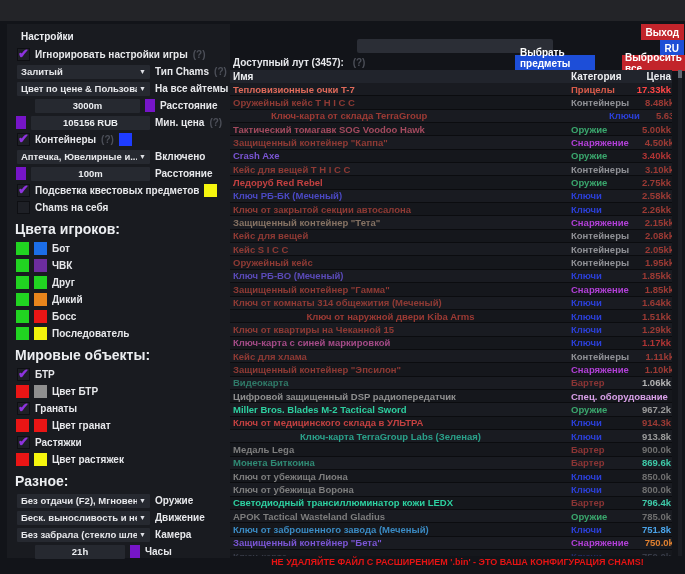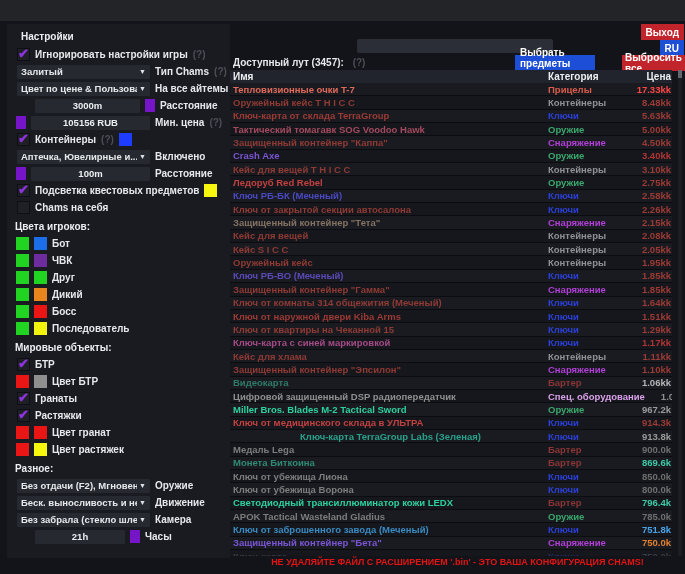--- a/index.html
+++ b/index.html
@@ -3,21 +3,21 @@
 <meta charset="utf-8">
 <style>
   * { margin:0; padding:0; box-sizing:border-box; }
   html,body { width:685px; height:574px; overflow:hidden; background:#121419;
     font-family:"Liberation Sans", sans-serif; font-weight:bold; color:#e7e8eb; }
   .topstrip { position:absolute; left:0; top:0; width:685px; height:21px; background:#232428; }
 
   
   .sidebar { position:absolute; left:7px; top:24px; width:223px; bottom:16px; background:#191b20; }
   .stitle { font-size:10px; padding:7px 0 4px 14px; color:#eceef1; }
-  .sect { font-size:10px; padding:5px 0 3px 8px; color:#eceef1; }
+  .sect { font-size:14px; padding:5px 0 3px 8px; color:#eceef1; }
   .srow { display:flex; align-items:center; height:17px; padding-left:10px; gap:5px; }
   .srow.indent { padding-left:28px; }
   .srow.sw-row { padding-left:9px; }
   .cb { width:13px; height:13px; background:#1e2026; border:1px solid #0e0f13; position:relative; flex:none; }
   .cb.on::after { content:"✔"; color:#8d33dd; font-size:13px; position:absolute; left:0; top:-3px; }
   .dd { width:133px; height:14px; background:#262930; border-radius:1px; display:flex; align-items:center;
         justify-content:space-between; padding:0 4px; flex:none; overflow:hidden; }
   .dd .val { font-size:9.5px; white-space:nowrap; overflow:hidden; }
   .dd .arrow { font-size:7px; flex:none; margin-left:2px; color:#dfe1e6; }
   .inp { height:14px; background:#262930; border-radius:1px; display:flex; align-items:center;
@@ -40,21 +40,21 @@
   .loot-header { position:absolute; left:233px; top:57px; font-size:10px; }
   .loot-header .help { margin-left:6px; }
 
   
   .table { position:absolute; left:230px; top:70px; width:442px; height:486px; overflow:hidden; }
   .thead { display:flex; height:13px; background:#21242c; align-items:center; font-size:10px; color:#eceef1; }
   .tbody { height:473px; overflow:hidden; }
   .trow { display:flex; height:13.35px; align-items:center; background:#15171c; border-bottom:1px solid #0b0c0f; font-size:9.5px; }
   .trow.alt { background:#191b21; }
   .c-name { width:318px; flex:none; padding-left:3px; white-space:nowrap; overflow:hidden; }
-  .c-cat { flex:1; white-space:nowrap; overflow:visible; }
+  .c-cat { flex:1; white-space:nowrap; overflow:visible;margin-left:23px; }
   .c-price { width:46px; flex:none; text-align:right; padding-right:1px; white-space:nowrap; }
   .scrollbar { position:absolute; right:3px; top:70px; width:4px; height:486px; background:#1b1d23; }
   .scroll-thumb { width:4px; height:8px; background:#62666f; }
 
   .footer-warning { position:absolute; left:230px; right:0; top:557px; text-align:center;
                     font-size:9px; color:#e51414; }
 </style>
 </head>
 <body>
 
@@ -173,28 +173,28 @@
       </div>
       <div class="srow sw-row">
         <span class="sw2" style="background: rgb(234, 21, 21);"></span>
         <span class="sw2" style="background: rgb(143, 143, 143);"></span>
         <span class="lbl">Цвет БТР</span>
       </div>
       <div class="srow">
         <span class="cb on"></span>
         <span class="lbl">Гранаты</span>
       </div>
+      <div class="srow sw-row">
+        <span class="sw2" style="background: rgb(234, 21, 21);"></span>
+        <span class="sw2" style="background: rgb(234, 21, 21);"></span>
+        <span class="lbl">Цвет гранат</span>
+      </div>
       <div class="srow">
         <span class="cb on"></span>
         <span class="lbl">Растяжки</span>
-      </div>
-      <div class="srow sw-row">
-        <span class="sw2" style="background: rgb(234, 21, 21);"></span>
-        <span class="sw2" style="background: rgb(234, 21, 21);"></span>
-        <span class="lbl">Цвет гранат</span>
       </div>
       <div class="srow sw-row">
         <span class="sw2" style="background: rgb(234, 21, 21);"></span>
         <span class="sw2" style="background: rgb(246, 246, 14);"></span>
         <span class="lbl">Цвет растяжек</span>
       </div>
     </div>
 
   <div class="sect">Разное:</div>
 
@@ -253,21 +253,21 @@
         <div class="c-name" style="color: rgb(224, 106, 90);">Тепловизионные очки T-7</div>
         <div class="c-cat" style="color: rgb(217, 91, 74);">Прицелы</div>
         <div class="c-price" style="color: rgb(255, 69, 69);">17.33kk</div>
       </div>
       <div class="trow">
         <div class="c-name" style="color: rgb(143, 58, 52);">Оружейный кейс T H I C C</div>
         <div class="c-cat" style="color: rgb(143, 144, 149);">Контейнеры</div>
         <div class="c-price" style="color: rgb(156, 58, 52);">8.48kk</div>
       </div>
       <div class="trow alt">
-        <div class="c-name" style="color: rgb(156, 58, 52);">Ключ-карта от склада TerraGroup</div>
+        <div class="c-name" style="color: rgb(156, 58, 52); margin-left: 38px;">Ключ-карта от склада TerraGroup</div>
         <div class="c-cat" style="color: rgb(43, 63, 214);">Ключи</div>
         <div class="c-price" style="color: rgb(156, 58, 52);">5.63kk</div>
       </div>
       <div class="trow">
         <div class="c-name" style="color: rgb(163, 74, 94);">Тактический томагавк SOG Voodoo Hawk</div>
         <div class="c-cat" style="color: rgb(58, 167, 109);">Оружие</div>
         <div class="c-price" style="color: rgb(156, 58, 52);">5.00kk</div>
       </div>
       <div class="trow alt">
         <div class="c-name" style="color: rgb(143, 58, 52);">Защищенный контейнер "Каппа"</div>
@@ -328,21 +328,21 @@
         <div class="c-name" style="color: rgb(143, 58, 52);">Защищенный контейнер "Гамма"</div>
         <div class="c-cat" style="color: rgb(177, 63, 214);">Снаряжение</div>
         <div class="c-price" style="color: rgb(156, 58, 52);">1.85kk</div>
       </div>
       <div class="trow alt">
         <div class="c-name" style="color: rgb(143, 58, 52);">Ключ от комнаты 314 общежития (Меченый)</div>
         <div class="c-cat" style="color: rgb(43, 63, 214);">Ключи</div>
         <div class="c-price" style="color: rgb(156, 58, 52);">1.64kk</div>
       </div>
       <div class="trow">
-        <div class="c-name" style="color: rgb(156, 58, 52);">Ключ от наружной двери Kiba Arms</div>
+        <div class="c-name" style="color: rgb(156, 58, 52); text-align: center;">Ключ от наружной двери Kiba Arms</div>
         <div class="c-cat" style="color: rgb(43, 63, 214);">Ключи</div>
         <div class="c-price" style="color: rgb(156, 58, 52);">1.51kk</div>
       </div>
       <div class="trow alt">
         <div class="c-name" style="color: rgb(143, 58, 52);">Ключ от квартиры на Чеканной 15</div>
         <div class="c-cat" style="color: rgb(43, 63, 214);">Ключи</div>
         <div class="c-price" style="color: rgb(156, 58, 52);">1.29kk</div>
       </div>
       <div class="trow">
         <div class="c-name" style="color: rgb(163, 74, 134);">Ключ-карта с синей маркировкой</div>

